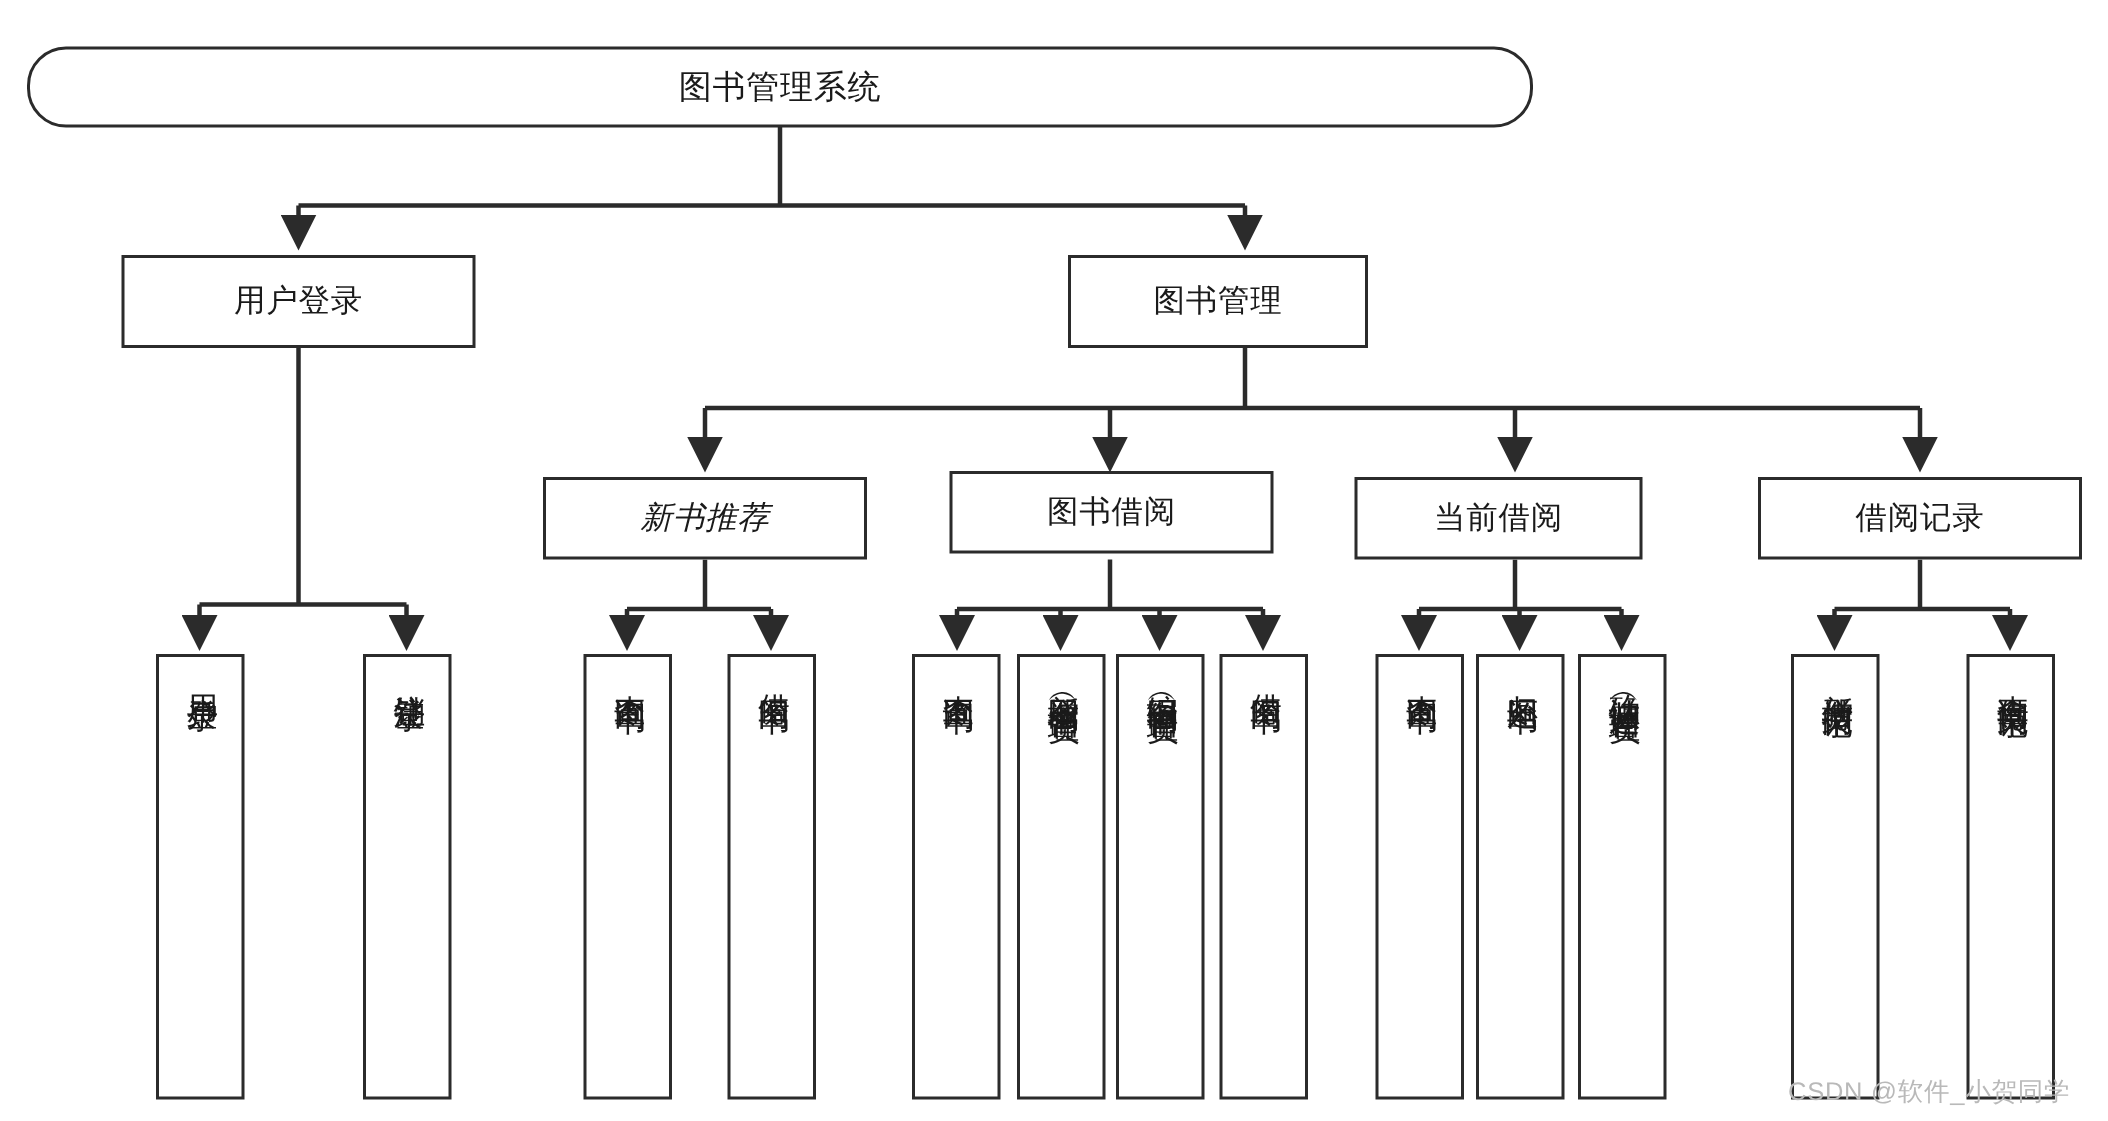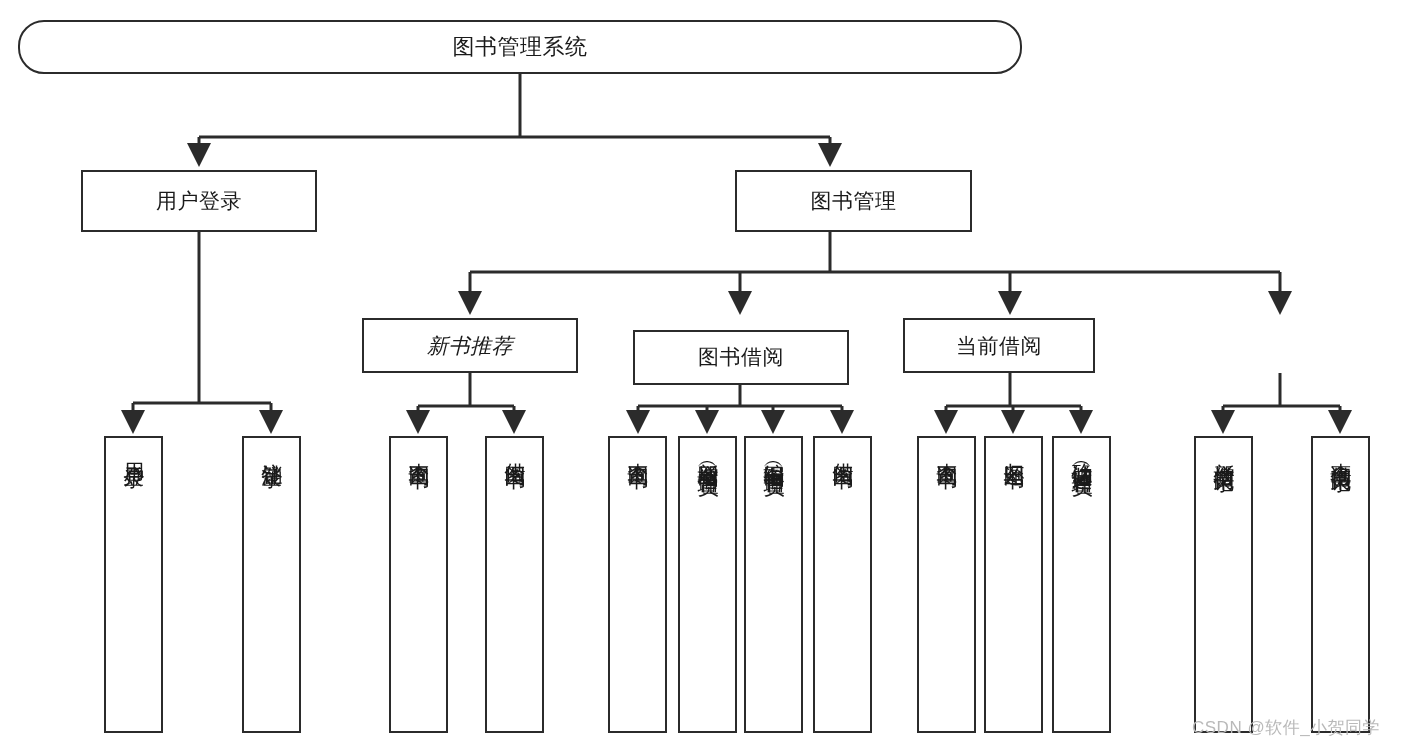--- a/index.html
+++ b/index.html
@@ -115,44 +115,47 @@
       <path d="M 1013 406 L 1013 430" marker-end="url(#arrow)"></path>
       <path d="M 1081 406 L 1081 430" marker-end="url(#arrow)"></path>
 
       <path d="M 1280 373 L 1280 406"></path>
       <path d="M 1223 406 L 1340 406"></path>
       <path d="M 1223 406 L 1223 430" marker-end="url(#arrow)"></path>
       <path d="M 1340 406 L 1340 430" marker-end="url(#arrow)"></path>
     </g>
   </svg>
 
-  <div class="node horiz root" style="left:18px; top:20px; width:1004px; height:54px;border-radius:26px;">
+  <div class="node horiz root" style="left:18px; top:31px; width:1004px; height:54px;border-radius:26px;">
     <span class="label">图书管理系统</span>
   </div>
 
   <div class="node horiz" style="left:81px; top:170px; width:236px; height:62px;">
     <span class="label">用户登录</span>
   </div>
 
-  <div class="node horiz" style="left:712px; top:170px; width:237px; height:62px;margin-left:23px;">
+  <div class="node horiz" style="left:712px; top:170px; width:200px; height:62px;">
     <span class="label">图书管理</span>
   </div>
 
   <div class="node horiz" style="left:362px; top:318px; width:216px; height:55px;font-style:italic;">
     <span class="label">新书推荐</span>
   </div>
 
-  <div class="node horiz" style="left:633px; top:330px; width:216px; height:55px;font-family:Liberation Serif, serif;">
+  <div class="node horiz" style="left:633px; top:314px; width:216px; height:55px;">
     <span class="label">图书借阅</span>
   </div>
 
   <div class="node horiz" style="left:903px; top:318px; width:192px; height:55px;">
     <span class="label">当前借阅</span>
   </div>
 
+  <div class="node horiz" style="left:1172px; top:318px; width:216px; height:55px;">
+    <span class="label">借阅记录</span>
+  </div>
 
   <div class="node vert" style="left:104px; top:436px; width:59px; height:297px;">
     <span class="label">用户登录</span>
   </div>
 
   <div class="node vert" style="left:242px; top:436px; width:59px; height:297px;">
     <span class="label">注销登录</span>
   </div>
 
   <div class="node vert" style="left:389px; top:436px; width:59px; height:297px;">

